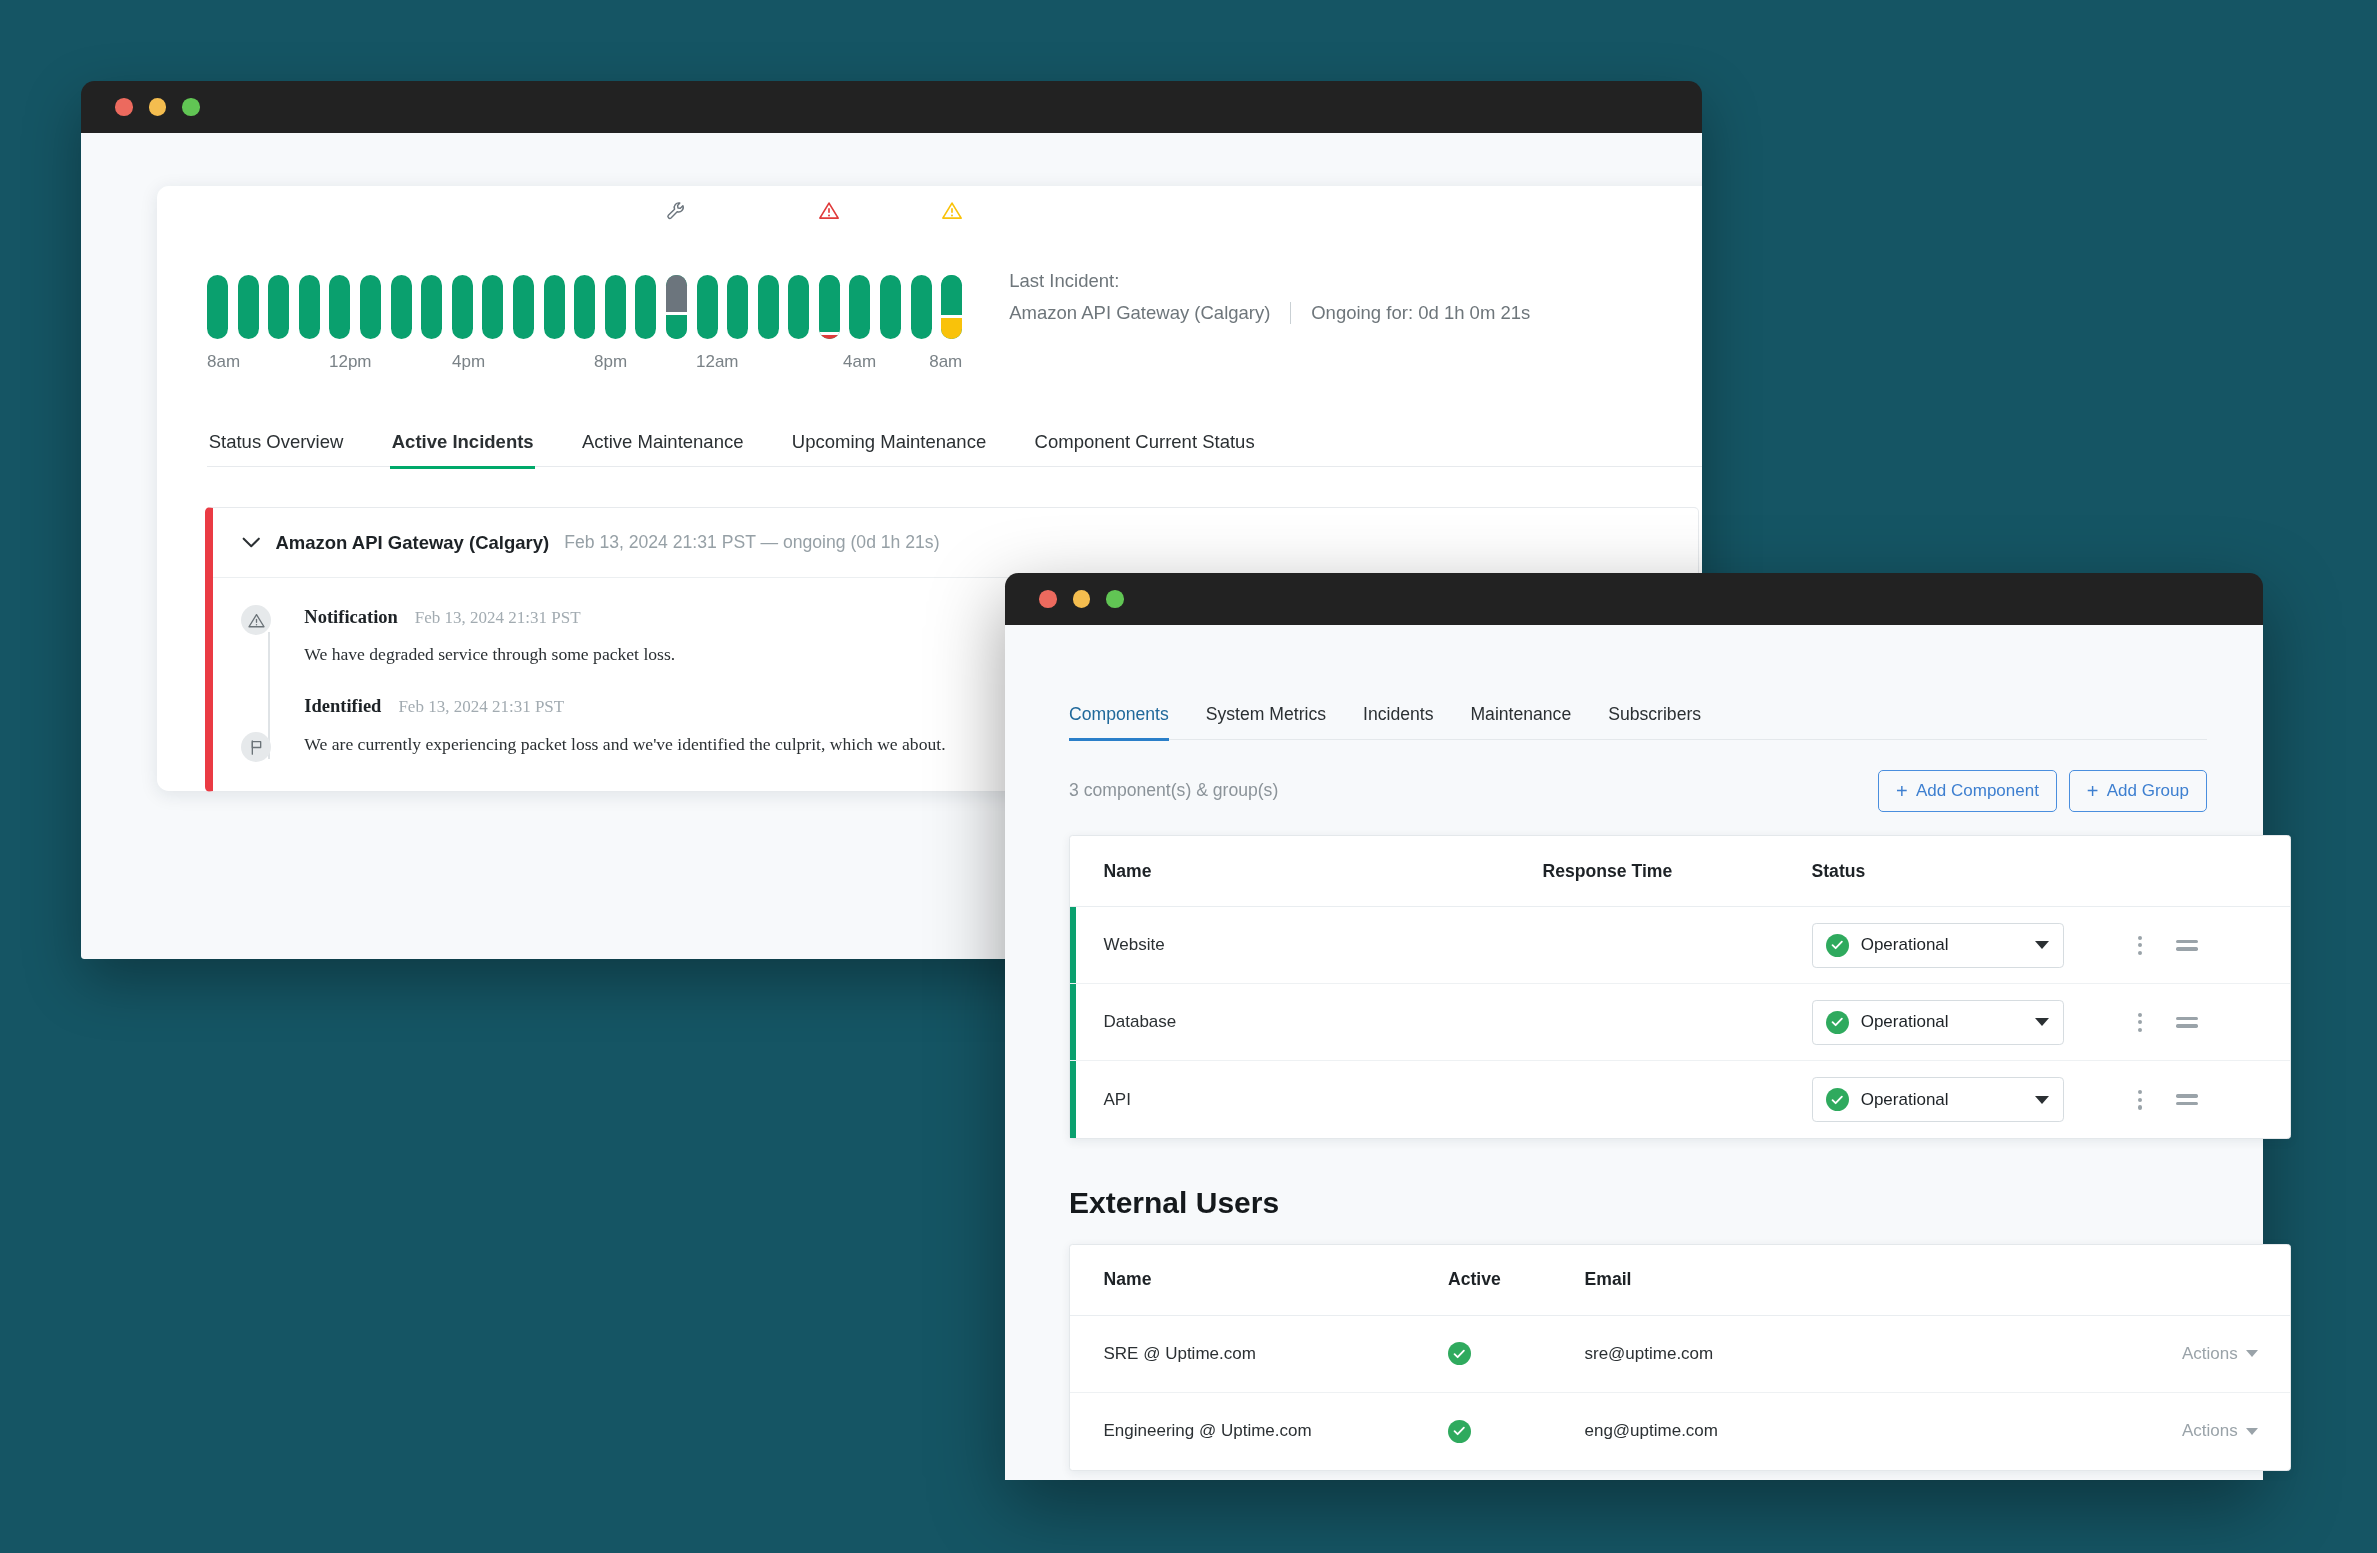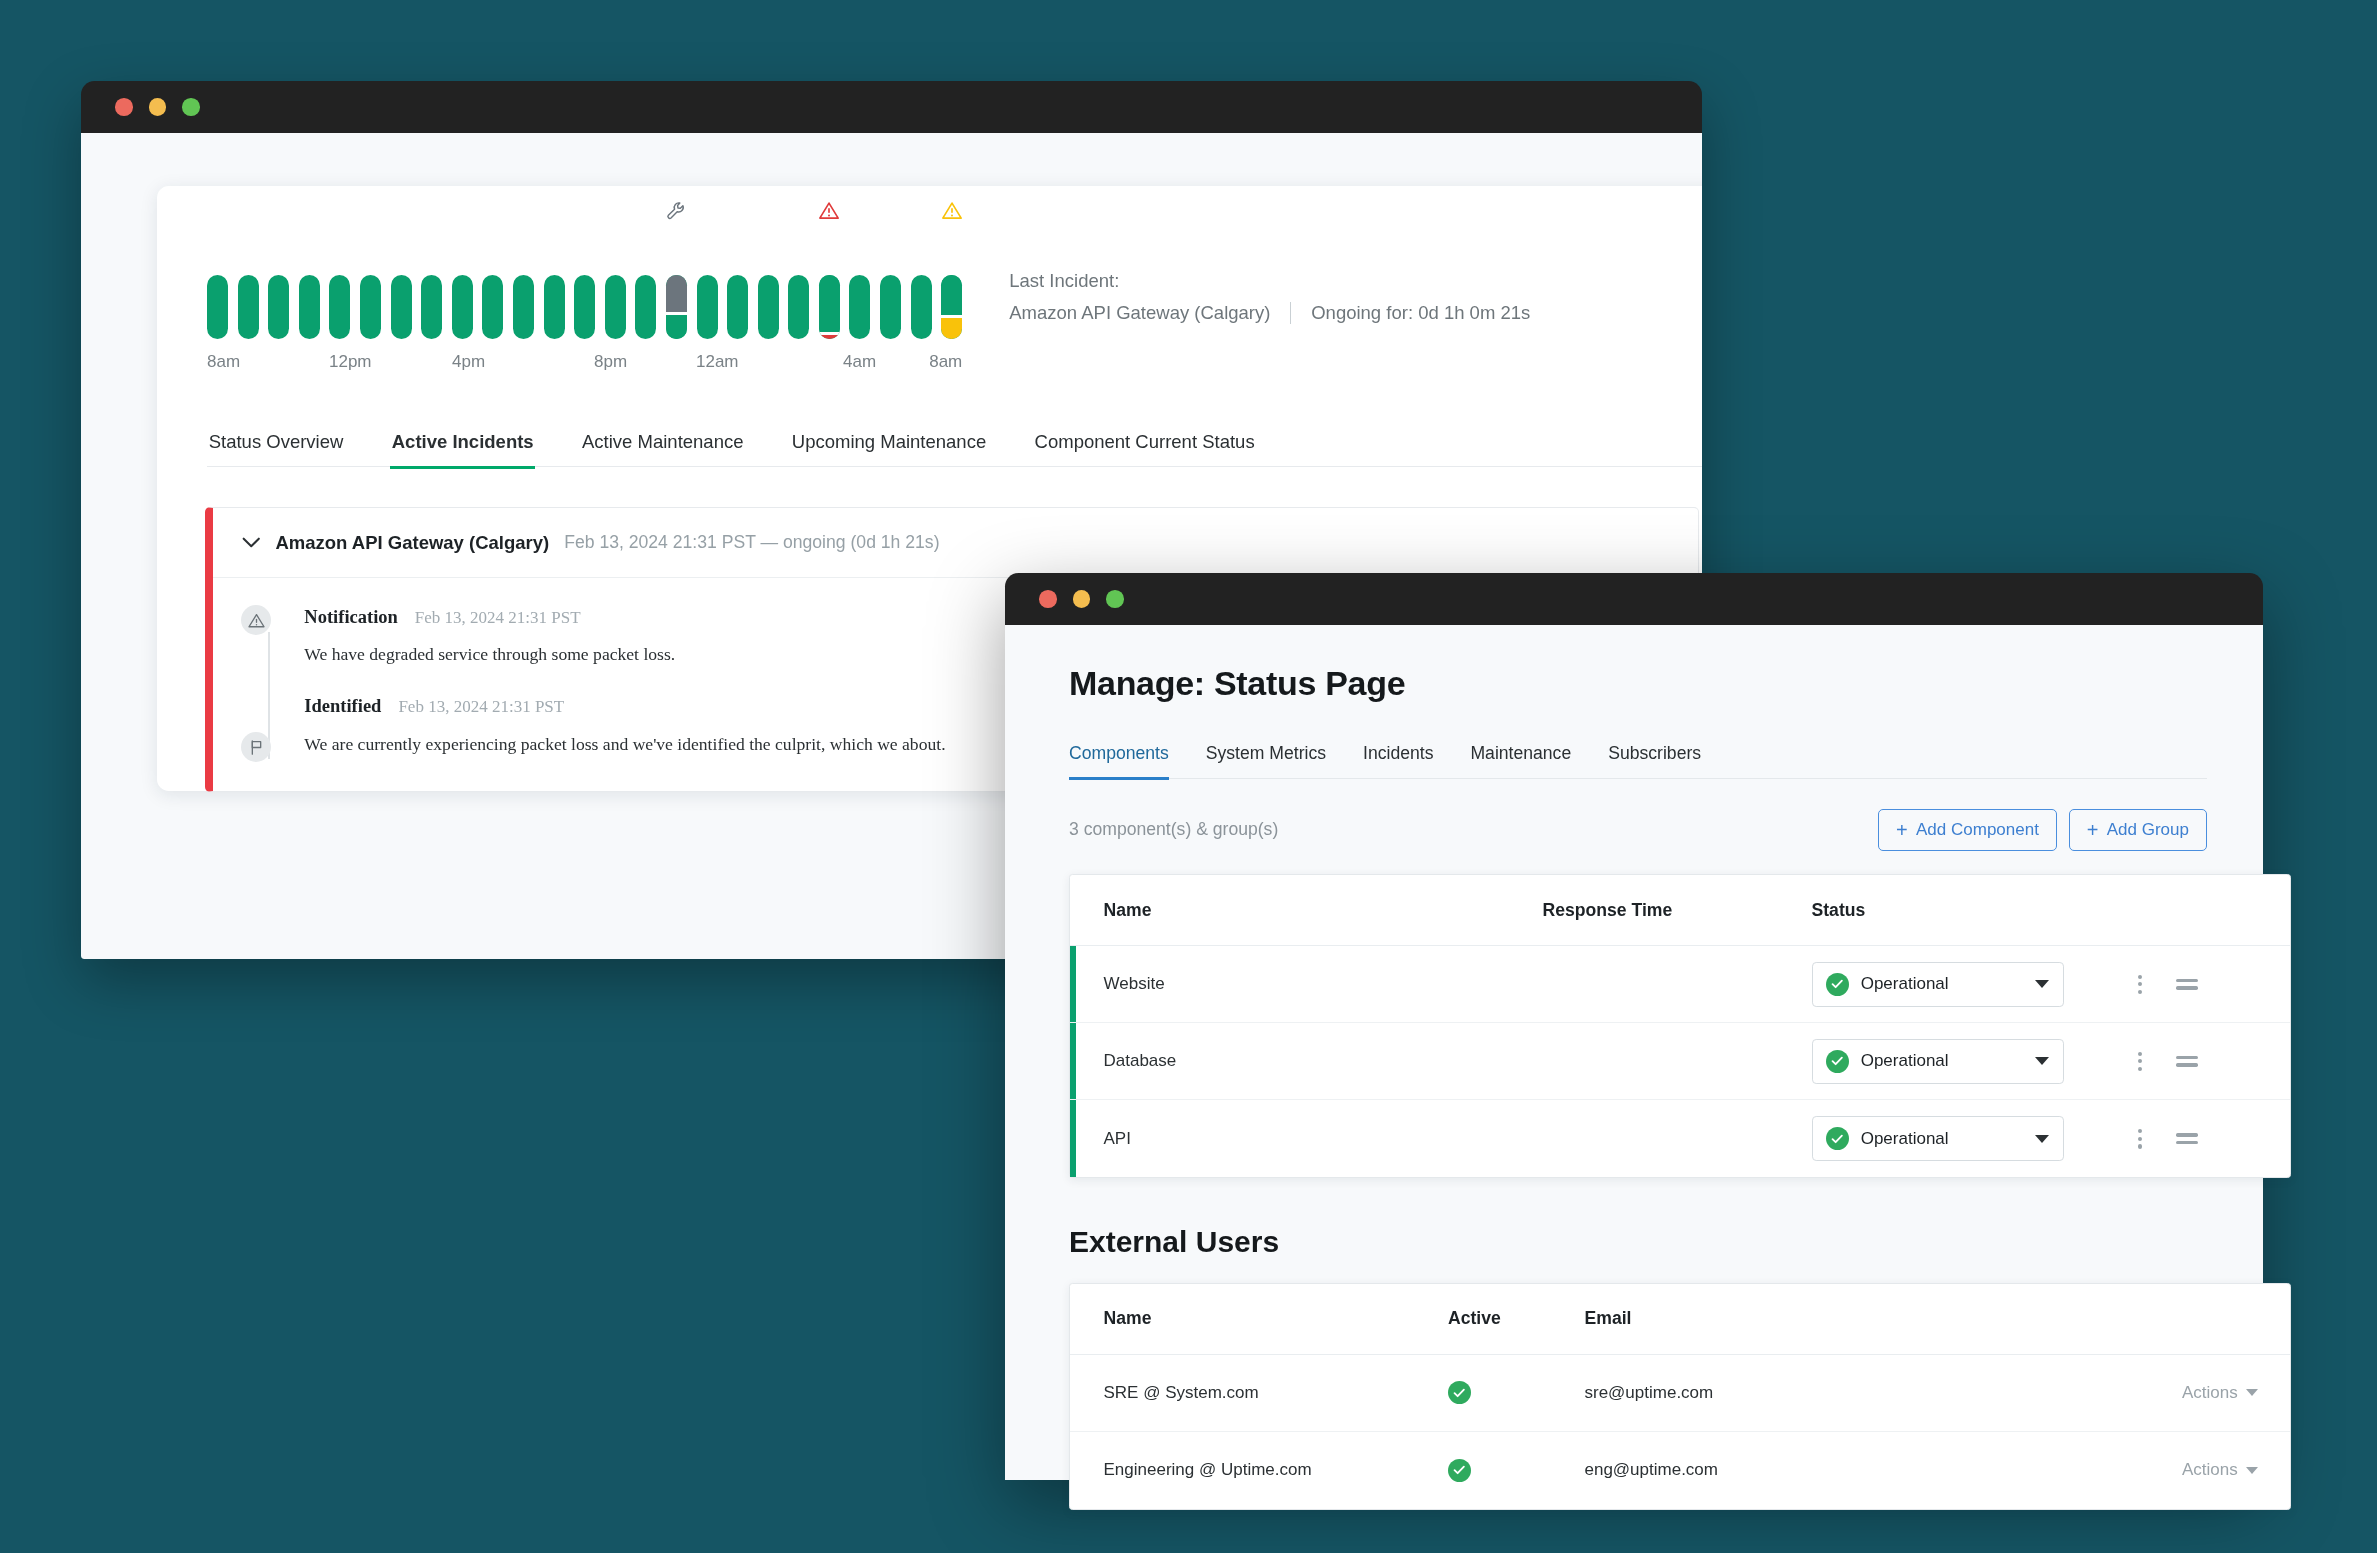--- a/index.html
+++ b/index.html
@@ -460,21 +460,20 @@
   </div>
 
   <div class="window" id="front-window">
     <div class="titlebar">
       <span class="dot red"></span>
       <span class="dot amber"></span>
       <span class="dot green"></span>
     </div>
     <div id="front-body">
 
-      <div class="page-title">Manage: Status Page</div>
 
       <div class="ftabbar" id="front-tabs">
           <div class="ftab active">Components</div>
           <div class="ftab">System Metrics</div>
           <div class="ftab">Incidents</div>
           <div class="ftab">Maintenance</div>
           <div class="ftab">Subscribers</div>
         </div>
 
       <div class="toolbar">
@@ -583,21 +582,21 @@
 
       <div class="users-table">
         <div class="ut-head">
           <span class="th u-name">Name</span>
           <span class="th u-active">Active</span>
           <span class="th u-email">Email</span>
           <span class="u-actions"></span>
         </div>
         <div id="users-rows">
             <div class="ut-row">
-              <span class="td u-name">SRE @ System.com</span>
+              <span class="td u-name">SRE @ Uptime.com</span>
               <span class="u-active">
                 <span class="check-badge">
                   <svg width="12.6" height="10" viewBox="0 0 15 12">
                     <path d="M1.8 6.2 L5.5 9.8 L13 2" fill="none" stroke="#fff" stroke-width="2.2" stroke-linecap="round" stroke-linejoin="round"></path>
                   </svg>
                 </span>
               </span>
               <span class="td u-email">sre@uptime.com</span>
               <span class="u-actions">
                 <span>Actions</span>

